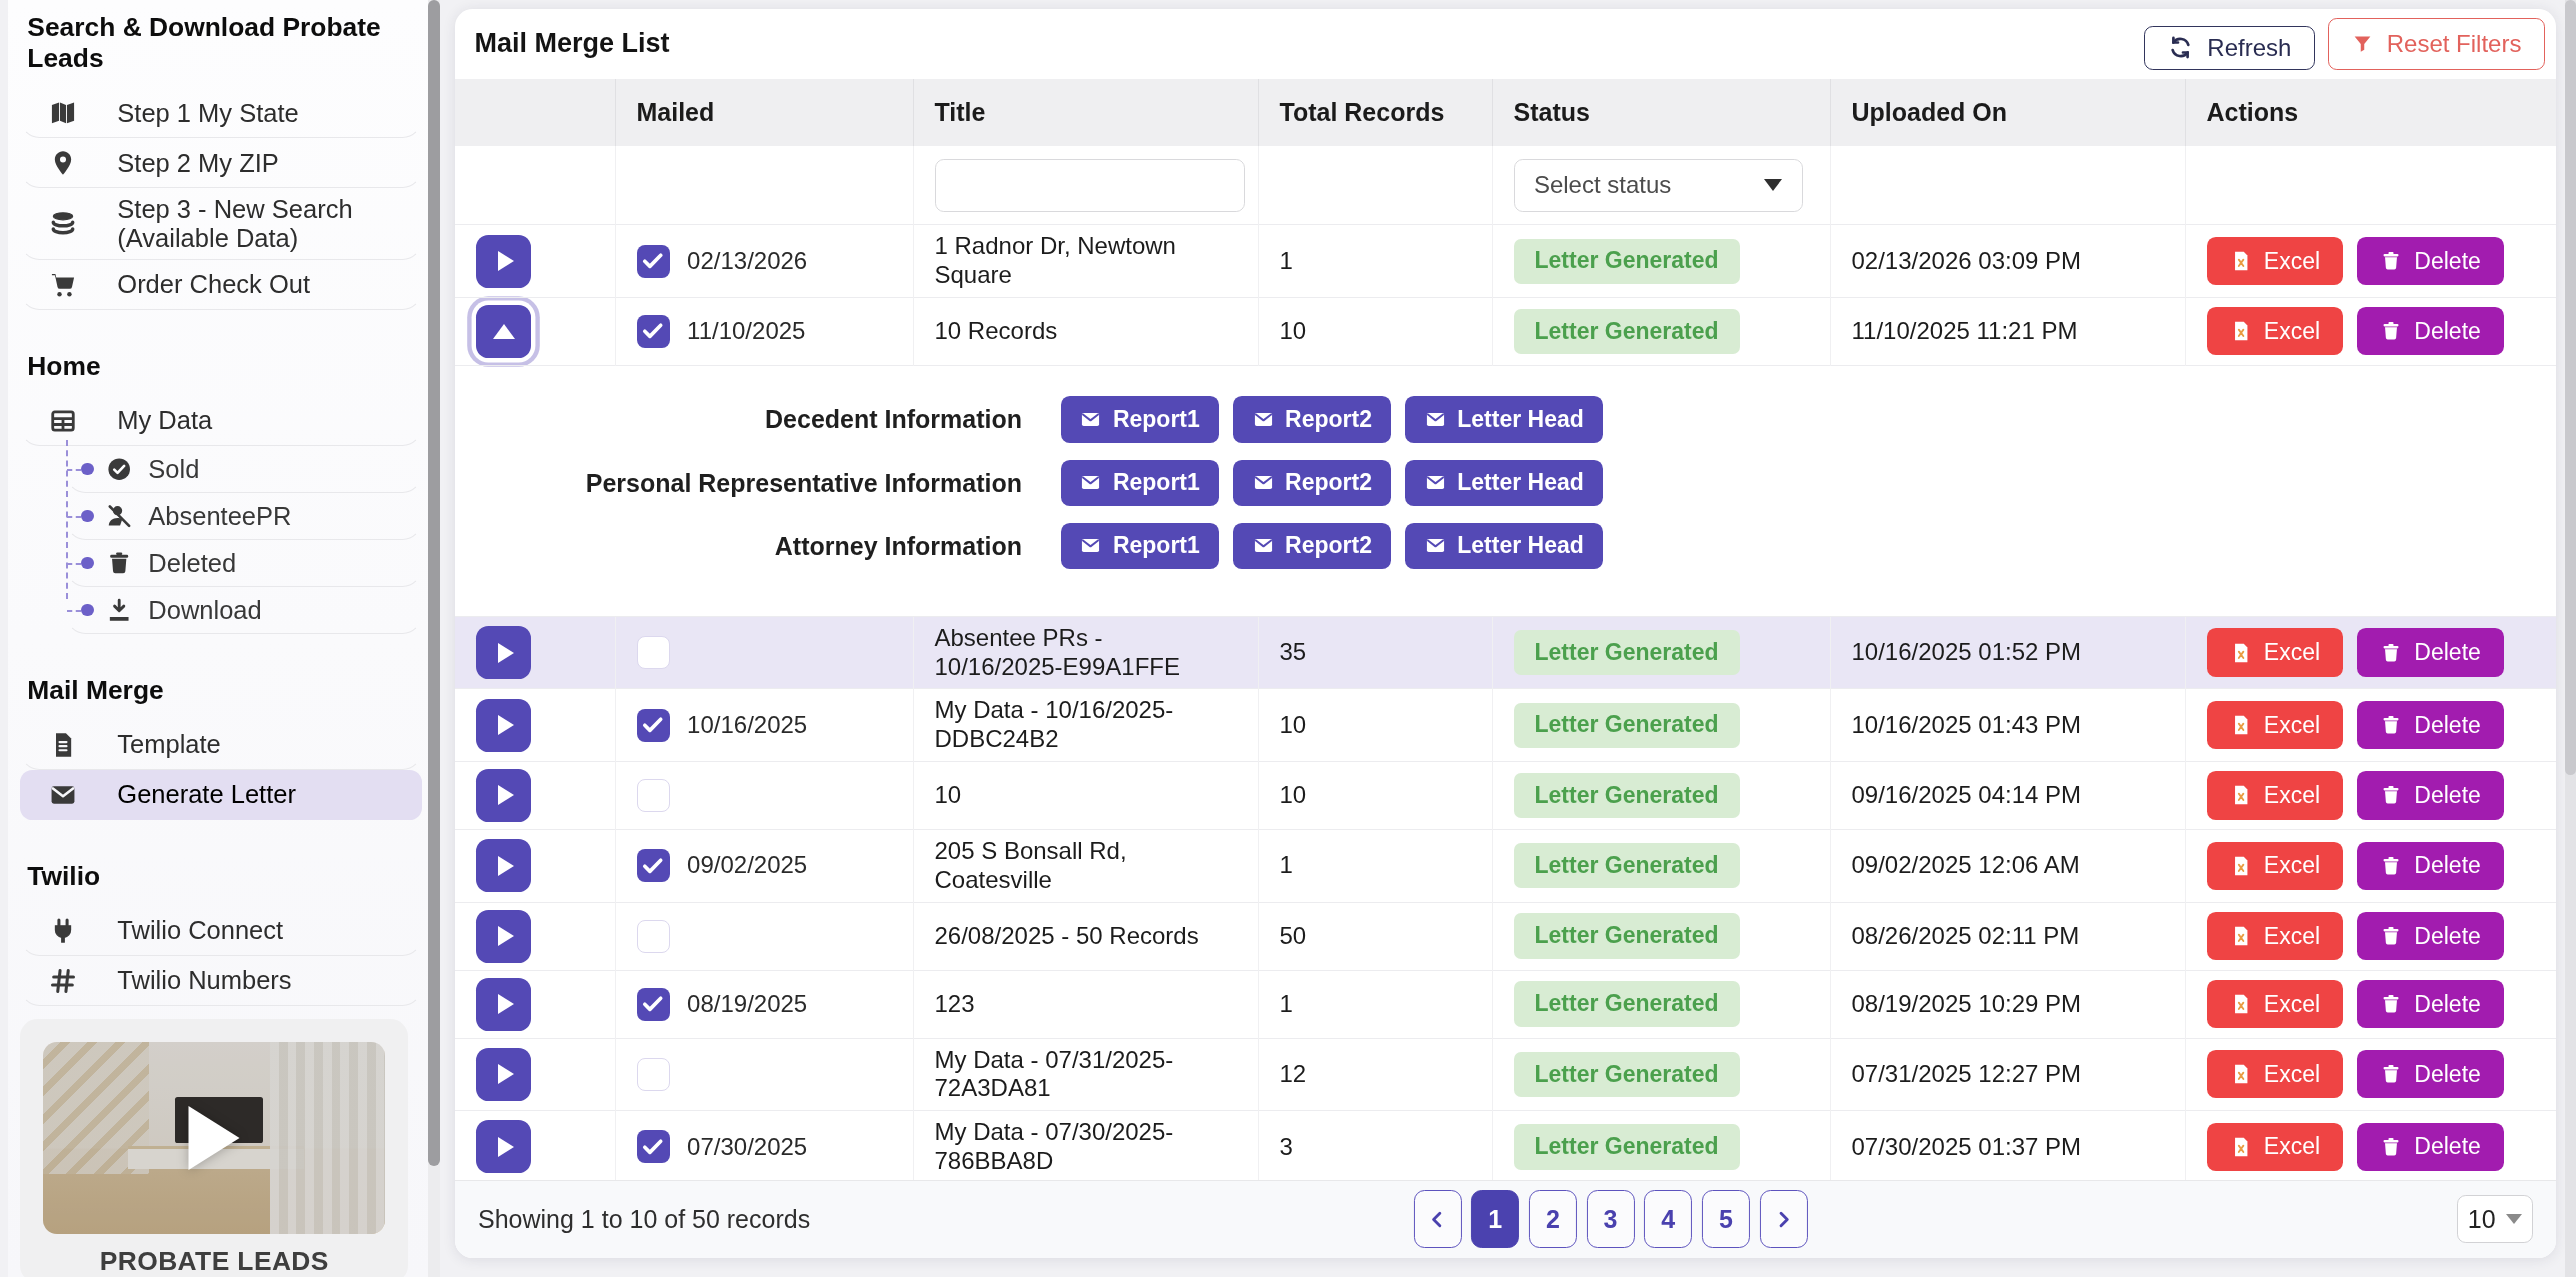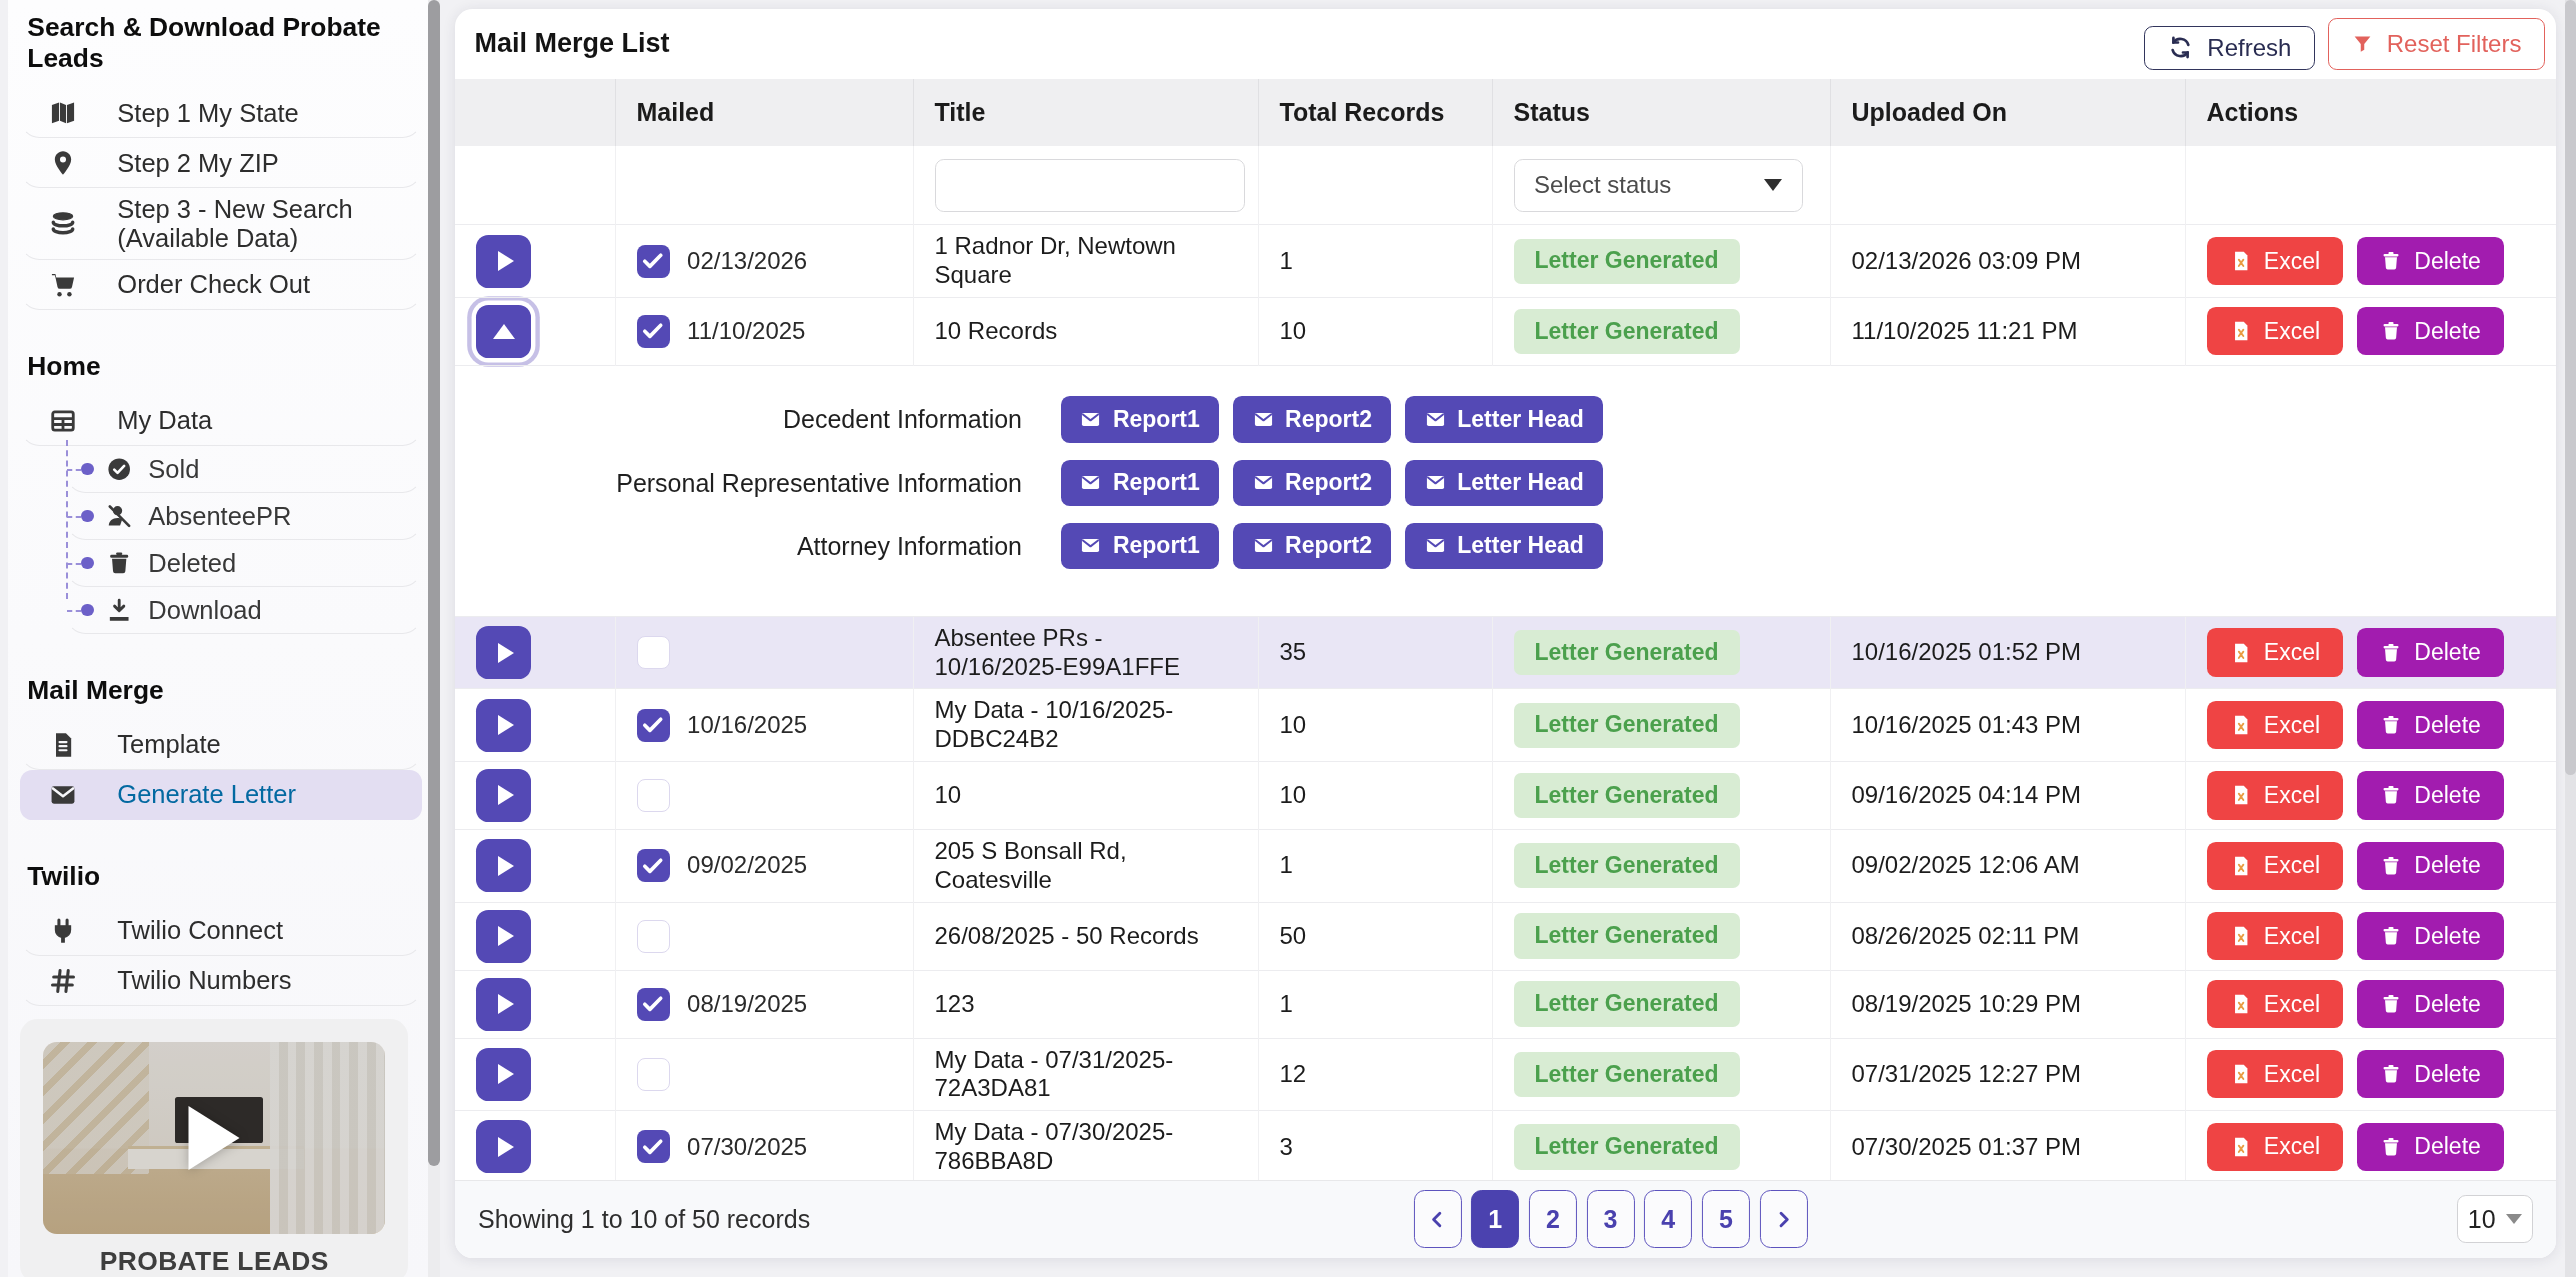--- a/index.html
+++ b/index.html
@@ -12,21 +12,21 @@
   
   .sidebar { position:absolute; left:8px; top:0; width:426px; height:1277px;
     background:linear-gradient(180deg,#fdfdfe 0%,#f7f7fa 100%); padding:7px 5.3px 0 5.3px; }
   .sb-heading { font-size:26.4px; font-weight:700; color:#0d0d0d; margin:5.3px 0 14px 14px; }
   .sb-section { margin-top:41px; }
   .sb-list { margin:0 7px; list-style:none; }
   .sb-item { display:flex; align-items:center; gap:40px; min-height:50px; padding:5.3px 7px 5.3px 28px;
     font-size:25.5px; color:#2d2d2d; cursor:pointer;
     border:1.8px solid transparent; border-bottom-color:#e8e8eb; border-radius:0 0 19.4px 19.4px; }
   .sb-item .icon { font-size:28px; color:#3a3a3a; }
-  .sb-item.active { background:#e3def2; border-radius:12.3px; border-bottom-color:transparent; color:#0369a1; }
+  .sb-item.active { background:#e3def2; border-radius:12.3px; border-bottom-color:transparent; color:#000000; }
   .sb-item .lbl { line-height:1.15; }
   .sb-sub-list { position:relative; margin:0 7px 0 53px; list-style:none; }
   .sb-sub-list:before { content:""; position:absolute; left:0; top:-5.3px; bottom:35px;
     border-left:2.6px dashed #9a8fd9; }
   .sb-sub-item { position:relative; display:flex; align-items:center; gap:21px; min-height:47px;
     padding:3.5px 7px 3.5px 81px; font-size:25.5px; color:#383838; cursor:pointer;
     border:1.8px solid transparent; border-bottom-color:#e8e8eb; border-radius:0 0 19.4px 19.4px; }
   .sb-sub-item:before { content:""; position:absolute; left:0; top:50%; width:14px;
     border-top:2.6px dashed #9a8fd9; }
   .sb-sub-item .dot { position:absolute; left:14px; top:50%; margin-top:-6.2px; width:12.3px; height:12.3px;
@@ -104,21 +104,21 @@
     padding:8.8px 21px; border-radius:7px; white-space:nowrap; }
 
   .action-btn { display:inline-flex; align-items:center; gap:12.3px; color:#fff; font-size:23px;
     border:none; border-radius:8.8px; padding:10.6px 23px; cursor:pointer; }
   .action-btn .icon { font-size:22px; }
   .btn-excel { background:#ef4444; margin-right:14px; }
   .btn-delete { background:#a21caf; }
 
   td.detail-td { padding:28px 0 32px; }
   .detail-row { display:flex; align-items:center; min-height:51px; margin-bottom:12.3px; }
-  .detail-label { width:606px; text-align:right; padding-right:39px; font-size:25px; color:#1f1f1f; }
+  .detail-label { width:606px; text-align:right; padding-right:39px; font-size:25px; color:#1f1f1f;font-weight:bold; }
   .detail-buttons { display:flex; gap:14px; }
   .btn-report { display:inline-flex; align-items:center; gap:11.5px; background:#5449b5; color:#fff;
     font-weight:700; font-size:23px; border:none; border-radius:8.8px; padding:9.7px 19.4px; cursor:pointer; }
   .btn-report .icon { font-size:21px; }
 
   .card-footer { position:relative; background:#f8f9fb; border-top:1.8px solid #e8e8ea; min-height:78px;
     display:flex; align-items:center; padding:0 23px; }
   .showing { font-size:25px; color:#2e2e2e; }
   .pagination { position:absolute; left:55%; transform:translateX(-50%); display:flex; gap:9.7px; }
   .page-btn { min-width:48px; height:58px; padding:0 10.6px; background:#fbfbfd; border:1.8px solid #5d53be;

